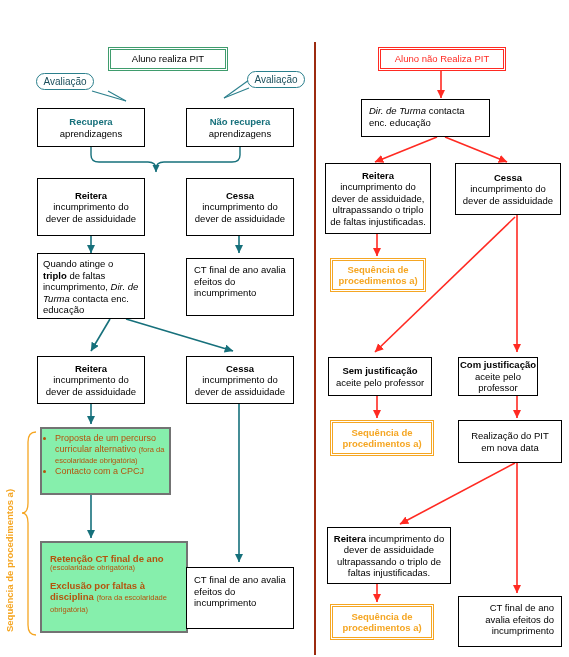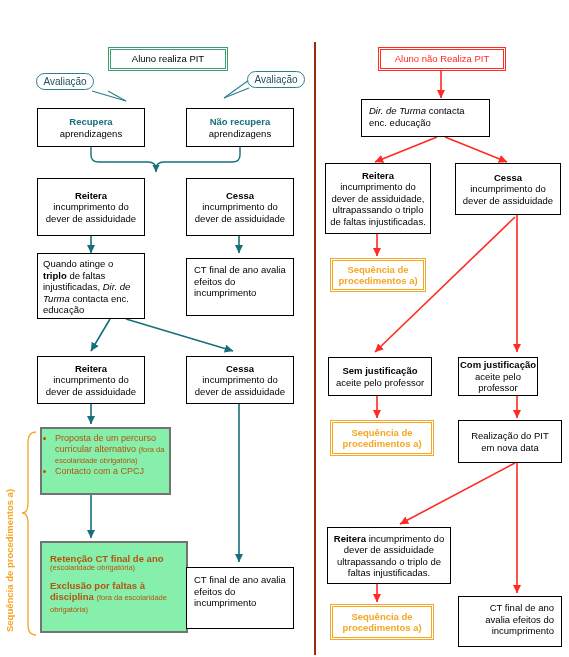--- a/index.html
+++ b/index.html
@@ -128,21 +128,21 @@
     <span>dever de assiduidade</span>
   </div>
   <div class="node box-black" style="left:186px;top:178px;width:108px;height:58px;">
     <span class="b">Cessa</span>
     <span>incumprimento do</span>
     <span>dever de assiduidade</span>
   </div>
 
   <div class="node box-black left-align" style="left:37px;top:253px;width:108px;height:66px;padding:4px 5px;justify-content:flex-start;">
     <div style="width:100%;">
-      <span>Quando atinge o </span><span class="b">triplo</span><span> de faltas injustificadas, </span><span class="i">Dir. de Turma</span><span> contacta enc. educação</span>
+      <span>Quando atinge o </span><span class="b">triplo</span><span> de faltas incumprimento, </span><span class="i">Dir. de Turma</span><span> contacta enc. educação</span>
     </div>
   </div>
   <div class="node box-black left-align" style="left:186px;top:258px;width:108px;height:58px;padding:5px 7px;justify-content:flex-start;">
     <span>CT final de ano avalia efeitos do incumprimento</span>
   </div>
 
   <div class="node box-black" style="left:37px;top:356px;width:108px;height:48px;">
     <span class="b">Reitera</span>
     <span>incumprimento do</span>
     <span>dever de assiduidade</span>

